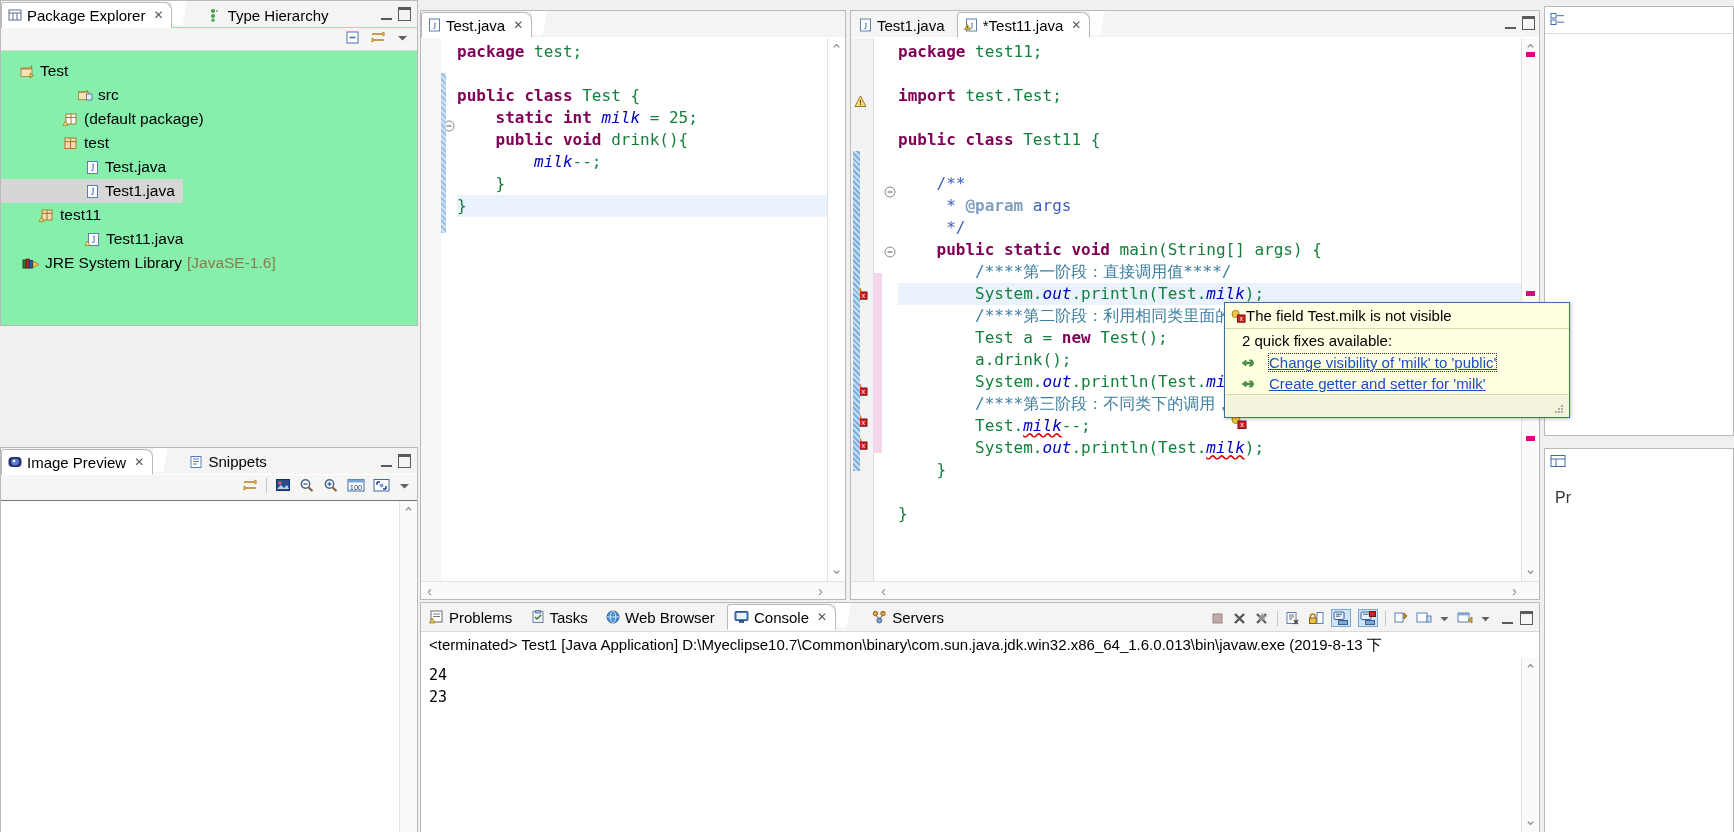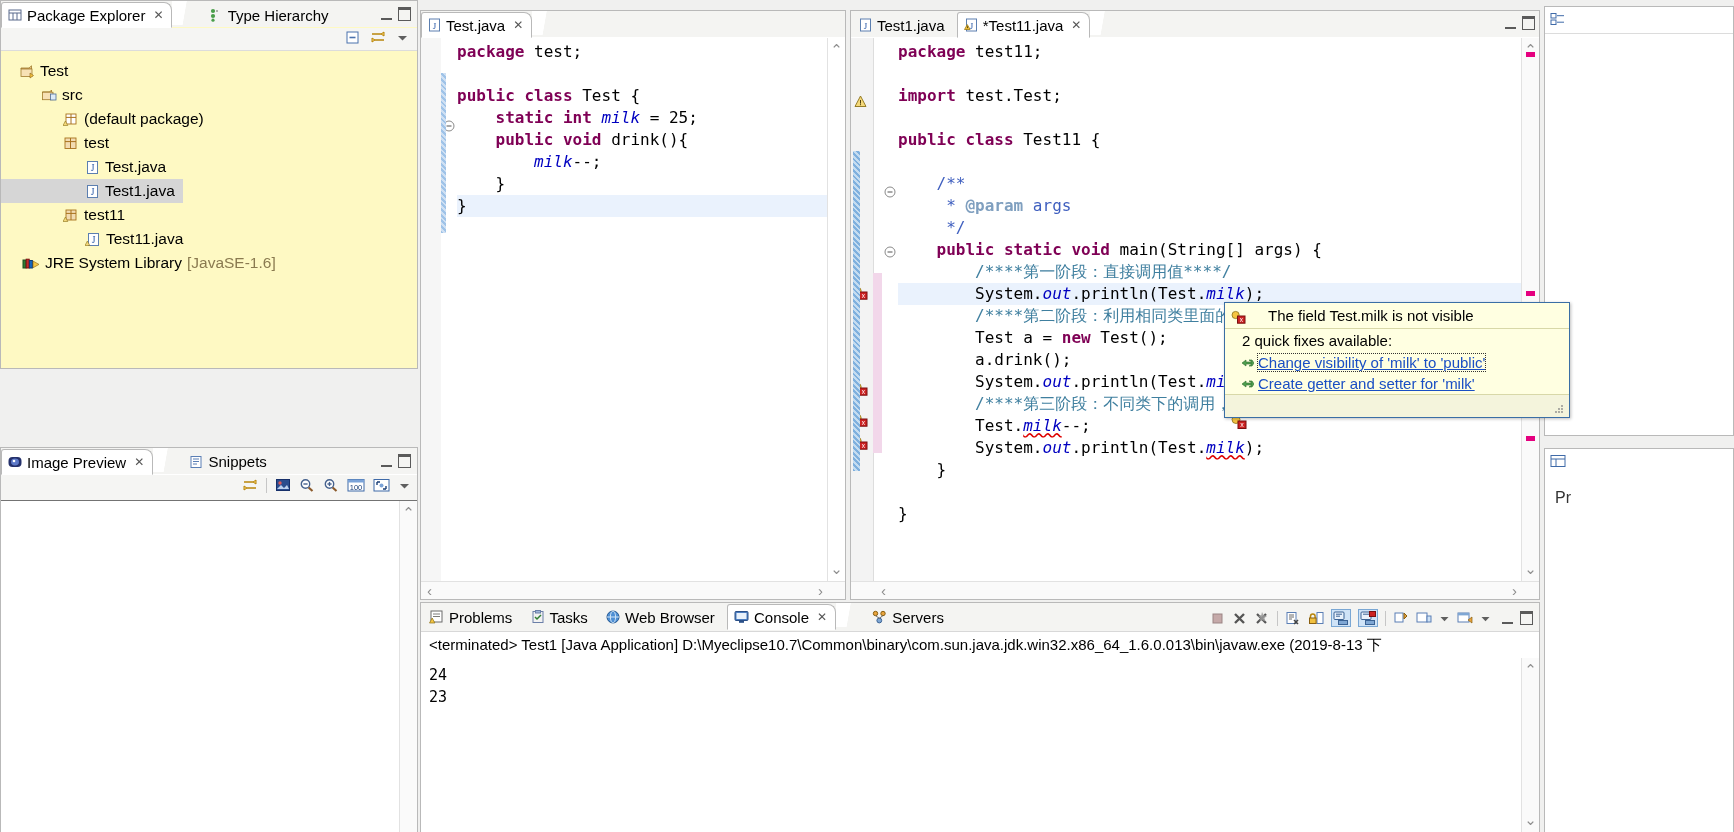--- a/index.html
+++ b/index.html
@@ -43,59 +43,59 @@
   .dim{color:#8a7a50;}
 
   
   .code{font-family:"DejaVu Sans Mono","Liberation Mono",monospace;
     font-size:16px;line-height:22px;white-space:pre;}
   .kw{color:#7f0055;font-weight:bold;}
   .fld{color:#0000c0;font-style:italic;}
   .cmt{color:#3f7f9f;}
   .jdoc{color:#3f5fbf;}
   .jdtag{color:#7f9fbf;font-weight:bold;}
-  .plain{color:#000000;}
+  .plain{color:#15803d;}
   .hl{background:#eaf2fd;}
   .err{text-decoration:underline wavy #d00;text-decoration-skip-ink:none;}
 
   .ruler{position:absolute;left:0;top:0;bottom:0;width:18px;background:#f6f6f6;
     border-right:1px solid #ddd;}
   .foldcol{position:absolute;top:0;bottom:0;width:15px;background:#fafafa;}
 
   
   .vsb{position:absolute;right:0;top:0;bottom:0;width:17px;background:#fff;
     border-left:1px solid #e2e2e2;}
   .hsb{position:absolute;left:0;right:0;bottom:0;height:17px;background:#fafafa;
     border-top:1px solid #e2e2e2;}
   .arr{position:absolute;color:#8d8d8d;font-size:15px;text-align:center;width:100%;}
 
   
   #qf-popup{position:absolute;background:#ffffe1;border:1px solid #3a6ea5;
     box-shadow:1px 1px 3px rgba(0,0,0,.25);z-index:90;}
-  #qf-popup .ttitle{display:flex;align-items:flex-end;gap:22px;padding:4px 6px;
+  #qf-popup .ttitle{display:flex;align-items:center;gap:0;padding:4px 6px;
     font-size:15px;border-bottom:1px solid #d8d8a8;}
   #qf-popup .tsub{padding:3px 17px;font-size:15px;}
-  #qf-popup .tfix{display:flex;align-items:center;gap:4px;padding:2px 6px 2px 16px;
+  #qf-popup .tfix{display:flex;align-items:center;gap:15px;padding:2px 6px 2px 16px;
     font-size:15px;}
   #qf-popup .tfix a{color:#1a4fc4;text-decoration:underline;cursor:pointer;}
   #qf-popup .tfix.focused a{outline:1px dotted #333;}
   #qf-popup .tfoot{border-top:1px solid #d8d8a8;height:22px;background:#f4f4dc;
     position:relative;}
 
   .overview-mark{position:absolute;width:9px;height:5px;background:#e5007f;right:4px;}
 
   .cpanel-row{font-family:"Liberation Sans",sans-serif;font-size:15px;}
   .consoleout{font-family:"DejaVu Sans Mono","Liberation Mono",monospace;
     font-size:15px;line-height:22px;}
   .watermark{position:absolute;color:#c9c9c9;font-size:12.5px;right:8px;bottom:18px;}
 </style>
 </head>
 <body>
 
-<div class="panel" id="pkg-explorer" style="left:0;top:0;width:418px;height:369px;background:#fef9c3;border:1px solid #b9b9b9;">
+<div class="panel" id="pkg-explorer" style="left:0;top:0;width:418px;height:326px;background:#86efac;border:1px solid #b9b9b9;">
   <div class="tabstrip" style="background:#f4f4f2;">
     <div class="tab active" style="margin-left:0;">
       <span class="ico">
         <svg width="14" height="14" viewBox="0 0 14 14">
             <rect x="1" y="2" width="12" height="10" fill="#fff" stroke="#5b6b8c"></rect>
             <line x1="1" y1="5" x2="13" y2="5" stroke="#5b6b8c"></line>
             <line x1="5" y1="5" x2="5" y2="12" stroke="#5b6b8c"></line>
             <line x1="9" y1="5" x2="9" y2="12" stroke="#5b6b8c"></line>
           </svg>
       </span>
@@ -146,21 +146,21 @@
       <div class="treerow" style="padding-left: 18px;">
         <span class="ico">
           <svg width="16" height="15" viewBox="0 0 16 15">
             <path d="M2 4h8l2.5 -2.2V5H2z" fill="#f0c98a" stroke="#a07a2c" stroke-width="0.8"></path>
             <rect x="2" y="5" width="11" height="7.5" fill="#f7e1b5" stroke="#a07a2c" stroke-width="0.8"></rect>
             <path d="M11 9l3.5 2.5L11 14z" fill="#f5c542" stroke="#8a6010" stroke-width="0.6"></path>
           </svg>
         </span>
         <span class="lbl">Test</span>
       </div>
-      <div class="treerow" style="padding-left: 40px;">
+      <div class="treerow" style="padding-left: 40px; margin-left: 36px;">
         <span class="ico">
           <svg width="16" height="15" viewBox="0 0 16 15">
             <path d="M1.5 4h7l2 -2v2.2H1.5z" fill="#f0c98a" stroke="#a07a2c" stroke-width="0.8"></path>
             <rect x="1.5" y="4.2" width="10.5" height="7.5" fill="#f7e1b5" stroke="#a07a2c" stroke-width="0.8"></rect>
             <rect x="9.5" y="6" width="5.5" height="6" fill="#ddeaf7" stroke="#4c6c96" stroke-width="0.8"></rect>
           </svg>
         </span>
         <span class="lbl">src</span>
       </div>
       <div class="treerow" style="padding-left: 62px;">
@@ -195,21 +195,21 @@
       </div>
       <div class="treerow sel" style="padding-left: 84px; width: fit-content; padding-right: 8px;">
         <span class="ico">
           <svg width="15" height="15" viewBox="0 0 15 15">
             <rect x="2.5" y="1.5" width="10" height="12" fill="#fff" stroke="#5c7fb0"></rect>
             <text x="7.5" y="11" font-size="9.5" text-anchor="middle" fill="#2b5ba8" font-family="Liberation Serif">J</text>
           </svg>
         </span>
         <span class="lbl">Test1.java</span>
       </div>
-      <div class="treerow" style="padding-left: 62px;">
+      <div class="treerow" style="padding-left: 38px;">
         <span class="ico">
           <svg width="16" height="15" viewBox="0 0 16 15">
             <rect x="3" y="2" width="10" height="10" fill="#f2dcb2" stroke="#a8721c" stroke-width="0.9"></rect>
             <line x1="3" y1="5.4" x2="13" y2="5.4" stroke="#a8721c"></line>
             <line x1="8" y1="2" x2="8" y2="12" stroke="#a8721c"></line>
             <path d="M0 13.5L2.4 9l2.4 4.5z" fill="#f5d97a" stroke="#8a7018" stroke-width="0.6"></path>
           </svg>
         </span>
         <span class="lbl">test11</span>
       </div>

